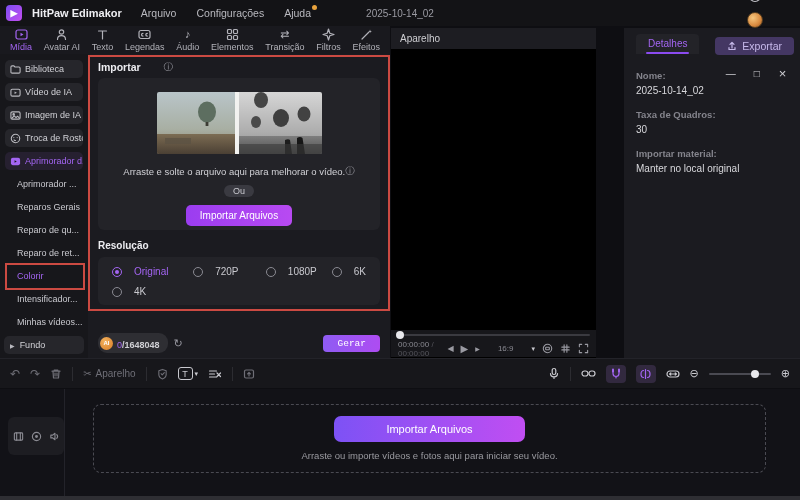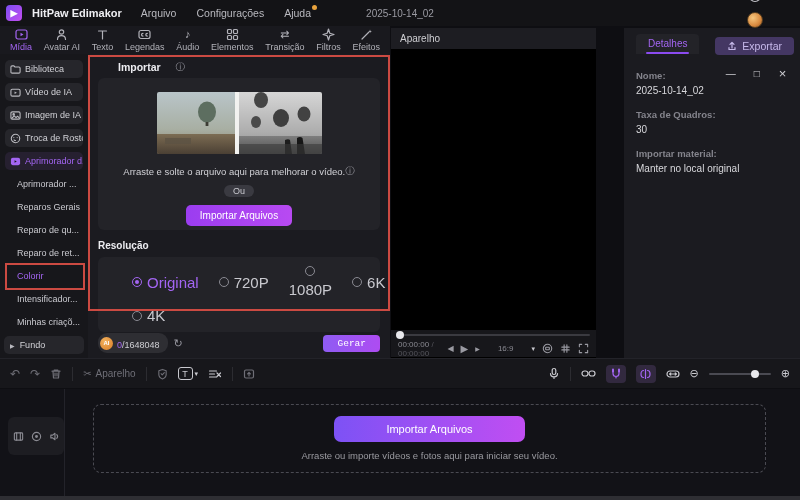--- a/index.html
+++ b/index.html
@@ -51,45 +51,45 @@
   .side-sub { height:18px; margin:0 1px 5px 1px; padding:0 5px 0 12px; font-size:9px; color:#c9c9cf;
     display:flex; align-items:center; white-space:nowrap; overflow:hidden; }
   .side-sub.colorir { color:#a365f2; }
   .side-bottom { margin-top:auto; display:flex; align-items:center; gap:5px; height:18px;
     background:#26262b; border-radius:5px; padding:0 6px; font-size:9px; color:#d2d2d7; }
   .side-bottom .arrow { font-size:6px; color:#b9b9bf; }
 
   
   .panel { position:absolute; top:54px; left:88px; width:302px; height:304px; background:#1b1b20;
     padding:6px 10px 0 10px; z-index:4; }
-  .panel-title { display:flex; align-items:center; gap:15px; font-size:10.5px; font-weight:bold; color:#ececf0; height:14px;margin-left:20px; }
+  .panel-title { display:flex; align-items:center; gap:23px; font-size:10.5px; font-weight:bold; color:#ececf0; height:14px; }
   .info-g { font-size:9.5px; color:#9a9aa2; font-weight:normal; }
   .dropzone { margin-top:4px; height:152px; background:#232328; border-radius:6px;
     display:flex; flex-direction:column; align-items:center; padding-top:14px; }
   .ba-img { width:165px; height:62px; border-radius:2px; overflow:hidden; }
   .dz-hint { margin-top:11px; font-size:9.5px; color:#d2d2d7; display:flex; align-items:center; }
   .ou-pill { margin-top:7px; background:#3a3a41; color:#c9c9cf; font-size:9px; padding:1px 9px; border-radius:8px; }
   .imp-btn { margin-top:8px; background:linear-gradient(90deg,#9b3df0,#b84af2); color:#fff; border:none;
     font-size:10px; padding:5px 14px; border-radius:5px; font-family:inherit; }
   .res-label { margin-top:10px; font-size:10px; font-weight:bold; color:#ececf0; }
   .res-box { margin-top:6px; background:#232328; border-radius:6px; padding:9px 14px 8px 14px; }
   .res-row { display:flex; align-items:center; margin-bottom:9px; }
   .res-row:last-child { margin-bottom:0; }
-  .radio { display:flex; align-items:center; gap:5px; font-size:15px; color:#c9c9cf;margin-left:20px; }
+  .radio { display:flex; align-items:center; gap:12px; font-size:10px; color:#c9c9cf; }
   .radio .rdot { width:10px; height:10px; border-radius:50%; border:1px solid #8a8a92; flex:0 0 auto; position:relative; }
   .radio.sel { color:#a365f2; }
   .radio.sel .rdot { border-color:#a365f2; }
   .radio.sel .rdot::after { content:""; position:absolute; inset:2px; border-radius:50%; background:#a365f2; }
-  .r1 { width:96px; } .r2 { width:86px; } .r3 { width:78px;flex-direction:column; }
+  .r1 { width:96px; } .r2 { width:86px; } .r3 { width:78px; }
   .credits-row { position:absolute; left:10px; right:10px; bottom:5px; height:20px; display:flex; align-items:center; gap:6px; }
   .cred-pill { display:flex; align-items:center; gap:4px; background:#2e2e33; border-radius:9px; padding:1px 8px 1px 2px; }
   .coin { width:13px; height:13px; border-radius:50%; background:radial-gradient(circle at 35% 30%,#f2b05c,#d97f28);
     display:flex; align-items:center; justify-content:center; font-size:6px; color:#fff; font-weight:bold; }
   .cred-used { font-size:9px; color:#a365f2; }
-  .cred-total { font-size:9px; color:#cfcfd4; }
+  .cred-total { font-size:9px; color:#cfcfd4;font-weight:bold; }
   .refresh { color:#9a9aa2; font-size:11px; }
   .gerar-btn { margin-left:auto; background:linear-gradient(90deg,#8f5cf3,#ae4cf2); color:#fff; border:none;
     font-size:9.5px; padding:3px 14px; border-radius:4px; font-family:Liberation Mono, monospace; }
 
   
   .redbox { position:absolute; border:2px solid #cc4a42; z-index:20; pointer-events:none; }
   .redbox.panelbox { left:88px; top:55px; width:302px; height:256px; }
   .redbox.coloribox { left:5px; top:263px; width:80px; height:27px; }
 
   
@@ -308,21 +308,21 @@
         </svg>
       </span>
     <span>Aprimorador d...</span>
   </div>
   <div class="side-sub">Aprimorador ...</div>
   <div class="side-sub">Reparos Gerais</div>
   <div class="side-sub">Reparo de qu...</div>
   <div class="side-sub">Reparo de ret...</div>
   <div class="side-sub colorir">Colorir</div>
   <div class="side-sub">Intensificador...</div>
-  <div class="side-sub">Minhas criaçõ...</div>
+  <div class="side-sub">Minhas vídeos...</div>
   <div class="side-bottom">
     <span class="arrow">▶</span>
     <span>Fundo</span>
   </div>
 </div>
 
 <div class="panel">
   <div class="panel-title">
     <span>Importar</span>
     <span class="info-g">ⓘ</span>

